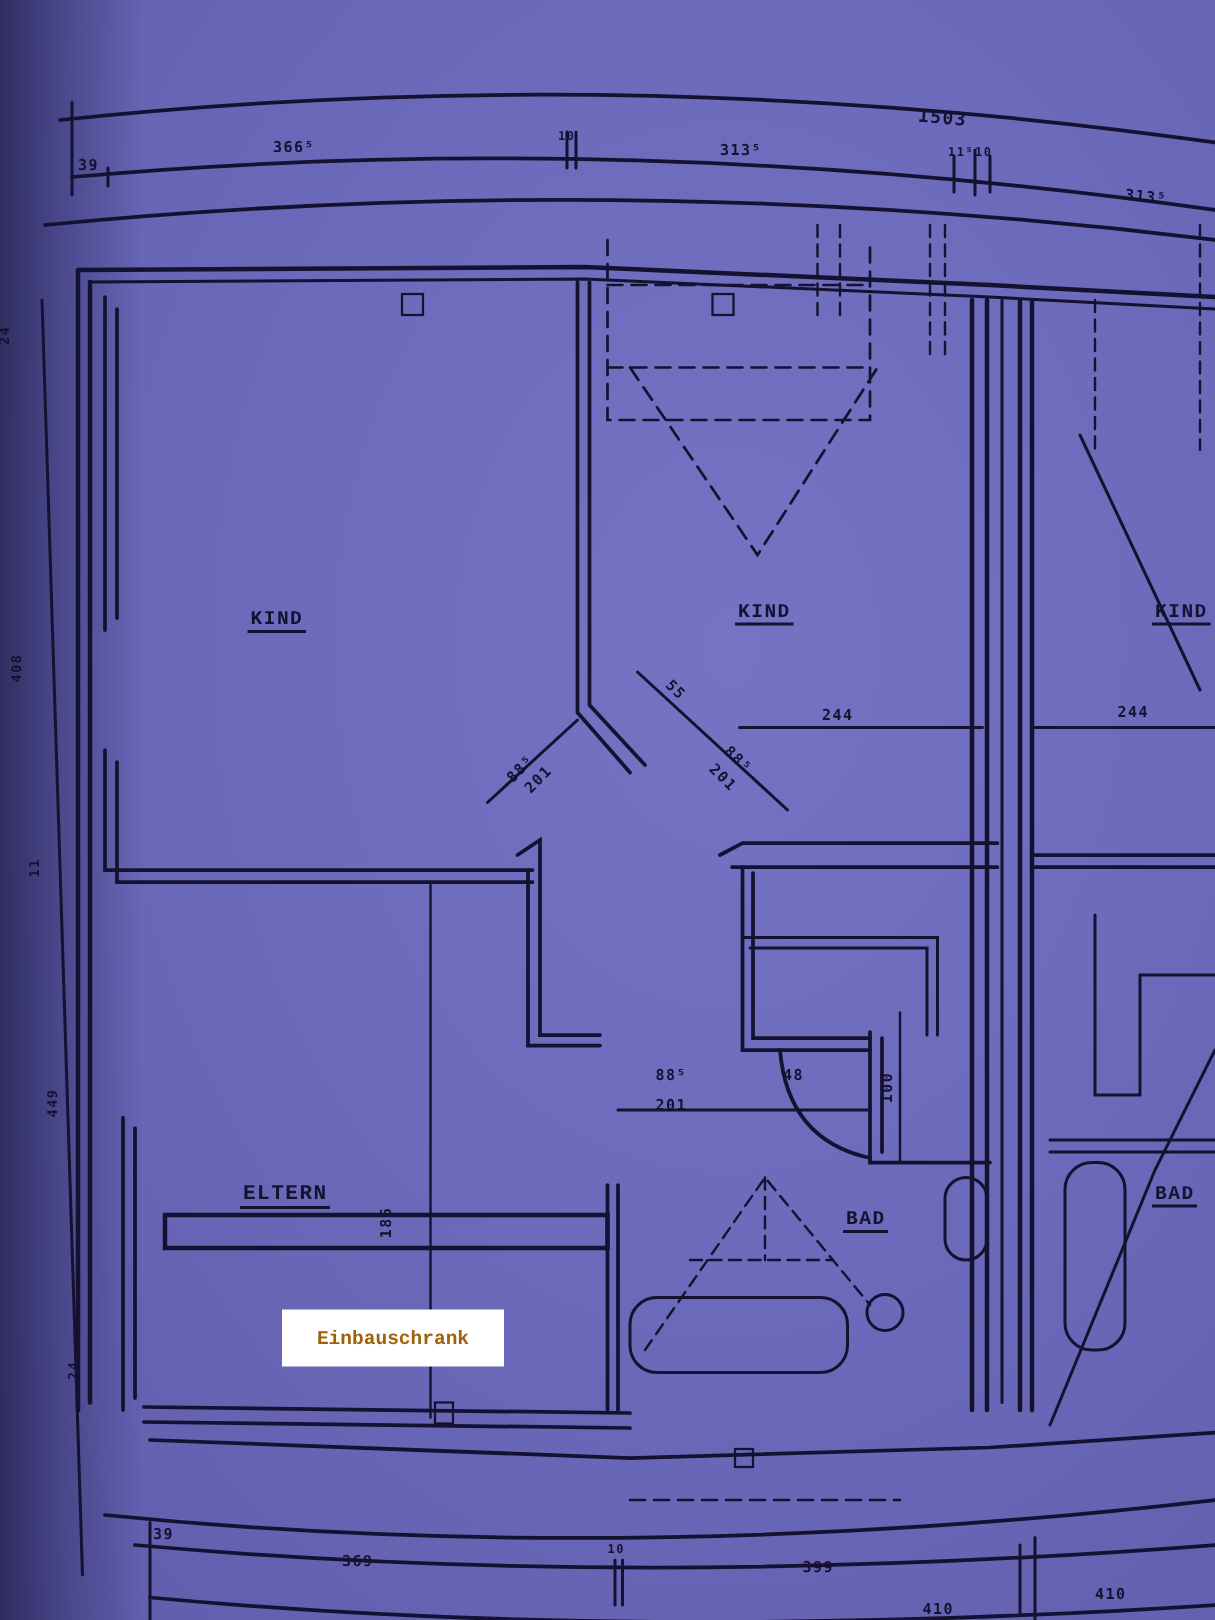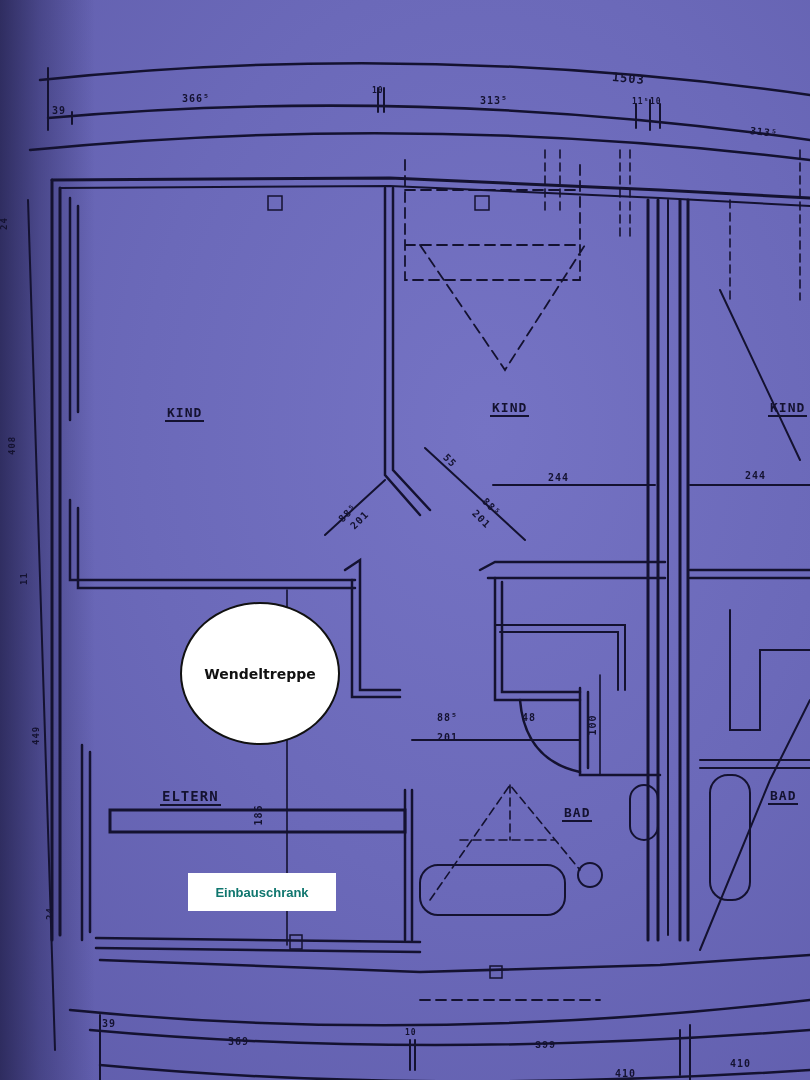--- a/index.html
+++ b/index.html
@@ -3,26 +3,26 @@
 <meta charset="utf-8">
 <style>
   html,body{margin:0;padding:0;}
   body{width:810px;height:1080px;overflow:hidden;background:#5d5aa6;font-family:"Liberation Sans",sans-serif;}
   #stage{position:relative;width:810px;height:1080px;
     background:
       linear-gradient(90deg, rgba(30,28,70,0.75) 0px, rgba(40,38,90,0.45) 40px, rgba(0,0,0,0) 95px),
       radial-gradient(ellipse at 60% 40%, #7573c4 0%, #6b69b9 50%, #5f5cab 100%);}
   svg#plan{position:absolute;left:0;top:0;}
   .lbl{position:absolute;font-family:"DejaVu Sans Mono",monospace;font-weight:bold;color:#141230;font-size:11px;letter-spacing:1px;transform-origin:left center;}
-  .room{font-size:13px;border-bottom:2px solid #141230;padding:0 2px;}
+  .room{font-size:13px;border-bottom:2px solid #141230;padding:0 2px;font-family:Liberation Mono, monospace;}
   .dim{font-size:10px;}
   #stair{position:absolute;left:180px;top:602px;width:160px;height:143px;border-radius:50%;background:#fff;border:2px solid #111;box-sizing:border-box;display:flex;align-items:center;justify-content:center;}
   #stair span{font-family:"DejaVu Sans",sans-serif;font-weight:bold;font-size:14px;color:#111;}
   #closet-label{position:absolute;left:188px;top:873px;width:148px;height:38px;background:#fff;display:flex;align-items:center;justify-content:center;}
-  #closet-label span{font-family:Liberation Sans, sans-serif;font-weight:bold;font-size:13px;color:#0f766e;}
+  #closet-label span{font-family:Liberation Mono, monospace;font-weight:bold;font-size:13px;color:#a16207;}
 </style>
 </head>
 <body>
 
 <div id="stage">
   <svg id="plan" width="810" height="1080" viewBox="0 0 810 1080">
     <g stroke="#141230" fill="none" stroke-linecap="round">
 
       <path d="M40 80 Q420 40 810 95" stroke-width="2.5"></path>
       <path d="M48 118 Q420 85 810 140" stroke-width="2.5"></path>
@@ -123,23 +123,20 @@
 
   <span class="lbl dim" style="left:4px;top:225px;transform:rotate(-90deg);font-size:9px;">24</span>
   <span class="lbl dim" style="left:12px;top:450px;transform:rotate(-90deg);font-size:9px;">408</span>
   <span class="lbl dim" style="left:24px;top:580px;transform:rotate(-90deg);font-size:9px;">11</span>
   <span class="lbl dim" style="left:36px;top:740px;transform:rotate(-90deg);font-size:9px;">449</span>
   <span class="lbl dim" style="left:50px;top:915px;transform:rotate(-90deg);font-size:9px;">24</span>
 
   <span class="lbl dim" style="left:102px;top:1018px;">39</span>
   <span class="lbl dim" style="left:228px;top:1036px;">369</span>
   <span class="lbl dim" style="left:405px;top:1028px;font-size:8px;">10</span>
-  <span class="lbl dim" style="left:535px;top:1040px;font-family:Liberation Mono, monospace;">399</span>
+  <span class="lbl dim" style="left:535px;top:1040px;">399</span>
   <span class="lbl dim" style="left:615px;top:1068px;">410</span>
   <span class="lbl dim" style="left:730px;top:1058px;">410</span>
 
-  <div id="stair">
-    <span>Wendeltreppe</span>
-  </div>
   <div id="closet-label">
     <span>Einbauschrank</span>
   </div>
 </div>
 
 </body></html>

